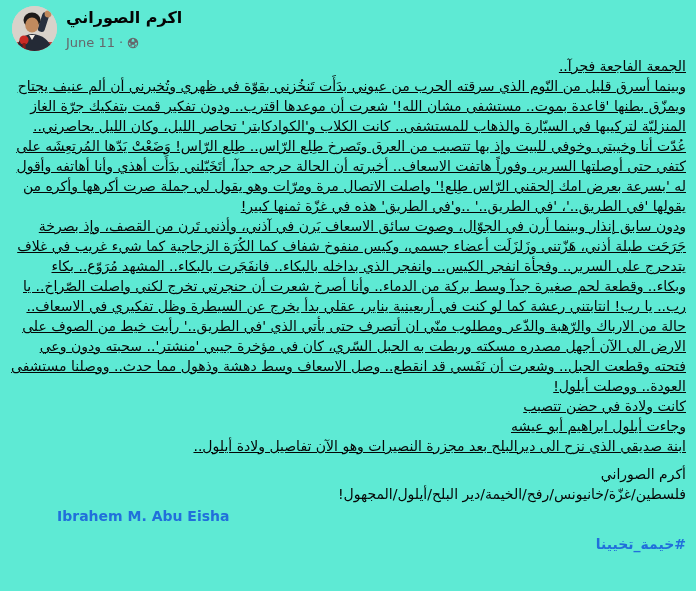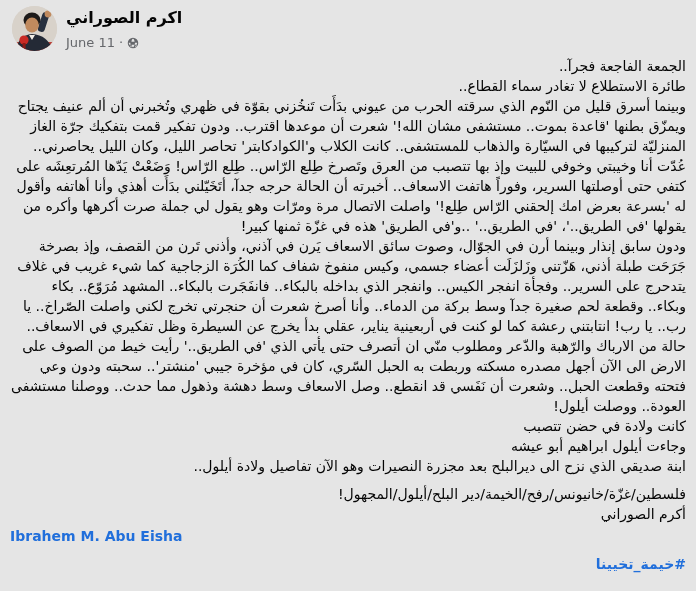--- a/index.html
+++ b/index.html
@@ -1,20 +1,20 @@
 <!DOCTYPE html>
 <html lang="en"><head>
 <meta charset="utf-8">
 <style>
   html,body{margin:0;padding:0;}
   body{
     width:696px;height:591px;overflow:hidden;background:#ffffff;
     font-family:"DejaVu Sans", sans-serif;color:#050505;
   }
-  .post{width:696px;height:591px;background:#e5e5e5;position:relative;}
+  .post{width:696px;height:591px;background:#5eead4;position:relative;}
   
   .header{display:flex;align-items:flex-start;padding:6px 12px 2px 12px;height:50px;box-sizing:border-box;}
   .avatar{
     width:45px;height:45px;border-radius:50%;overflow:hidden;flex:0 0 45px;
     background:#d8d2ca;cursor:pointer;
   }
   .avatar svg{display:block;width:45px;height:45px;}
   .meta{margin-left:9px;padding-top:2px;}
   .profile-name{
     font-size:16px;font-weight:bold;color:#050505;line-height:20px;cursor:pointer;
@@ -23,25 +23,25 @@
     display:flex;align-items:center;gap:4px;color:#65676B;font-size:13px;line-height:17px;margin-top:6px;
   }
   .globe{display:inline-flex;align-items:center;}
   .globe svg{width:12px;height:12px;fill:#65676B;}
   
   .content{
     direction:rtl;text-align:right;
     padding:6px 10px 0 10px;
     font-size:14px;line-height:20px;color:#050505;
   }
-  .content .para{margin:0;}
+  .content .para{margin:0;text-decoration:underline;}
   .signature{direction:rtl;text-align:right;padding:8px 10px 0 10px;font-size:14px;line-height:20px;}
   .tagged{
     direction:ltr;text-align:left;padding:2px 10px 0 10px;
-    color:#216FDB;font-weight:600;font-size:14px;line-height:20px;cursor:pointer;
+    color:#216FDB;font-weight:600;font-size:14px;line-height:20px;cursor:pointer;margin-left:47px;
   }
   .hashtag-row{direction:rtl;text-align:right;padding:8px 10px 0 10px;}
   .hashtag{
     color:#216FDB;font-weight:600;font-size:14px;line-height:20px;cursor:pointer;text-decoration:none;
   }
 </style>
 </head>
 <body>
 
 <div class="post">
@@ -77,31 +77,30 @@
             <path d="M10.6 6.4c-.1-1.2-.4-2.3-.9-3.1a5.7 5.7 0 0 1 3 3.1h-2.1zM4.5 7.7c0 .9.1 1.8.3 2.6" fill="none"></path>
             <path d="M10.5 6.4h3M4.5 7.8h7" stroke="none"></path>
           </svg>
         </span>
       </div>
     </div>
   </div>
 
   <div class="content">
       <div class="para">الجمعة الفاجعة فجرآ..</div>
-      <div class="para">طائرة الاستطلاع لا تغادر سماء القطاع..</div>
       <div class="para">وبينما أسرق قليل من النّوم الذي سرقته الحرب من عيوني بدَأَت تَنخُزني بقوّة في ظهري وتُخبرني أن ألم عنيف يجتاح ويمزّق بطنها 'قاعدة بموت.. مستشفى مشان الله!' شعرت أن موعدها اقترب.. ودون تفكير قمت بتفكيك جرّة الغاز المنزليّة لتركيبها في السيّارة والذهاب للمستشفى.. كانت الكلاب و'الكوادكابتر' تحاصر الليل، وكان الليل يحاصرني.. عُدّت أنا وخيبتي وخوفي للبيت وإذ بها تتصبب من العرق وتَصرخ طِلع الرّاس.. طِلع الرّاس! وَضَعْتْ يَدّها المُرتعِشَه على كتفي حتى أوصلتها السرير، وفوراً هاتفت الاسعاف.. أخبرته أن الحالة حرجه جدآ، أتَخَيّلني بدَأَت أهذي وأنا أهاتفه وأقول له 'بسرعة بعرض امك إلحقني الرّاس طِلع!' واصلت الاتصال مرة ومرّات وهو يقول لي جملة صرت أكرهها وأكره من يقولها 'في الطريق..'، 'في الطريق..' ..و'في الطريق' هذه في غزّة ثمنها كبير!</div>
       <div class="para">ودون سابق إنذار وبينما أرن في الجوّال، وصوت سائق الاسعاف يَرن في آذني، وأذني تَرن من القصف، وإذ بصرخة جَرَحَت طبلة أذني، هَزّتني وزَلزَلَت أعضاء جسمي، وكيس منفوخ شفاف كما الكُرَة الزجاجية كما شيء غريب في غلاف يتدحرج على السرير.. وفجأة انفجر الكيس.. وانفجر الذي بداخله بالبكاء.. فانفَجَرت بالبكاء.. المشهد مُرَوّع.. بكاء وبكاء.. وقطعة لحم صغيرة جدآ وسط بركة من الدماء.. وأنا أصرخ شعرت أن حنجرتي تخرج لكني واصلت الصّراخ.. يا رب.. يا رب! انتابتني رعشة كما لو كنت في أربعينية يناير، عقلي بدأ يخرج عن السيطرة وظل تفكيري في الاسعاف.. حالة من الارباك والرّهبة والذّعر ومطلوب منّي ان أتصرف حتى يأتي الذي 'في الطريق..' رأيت خيط من الصوف على الارض الى الآن أجهل مصدره مسكته وربطت به الحبل السّري، كان في مؤخرة جيبي 'منشتر'.. سحبته ودون وعي فتحته وقطعت الحبل.. وشعرت أن نَفَسي قد انقطع.. وصل الاسعاف وسط دهشة وذهول مما حدث.. ووصلنا مستشفى العودة.. ووصلت أيلول!</div>
       <div class="para">كانت ولادة في حضن تتصبب</div>
       <div class="para">وجاءت أيلول ابراهيم أبو عيشه</div>
       <div class="para">ابنة صديقي الذي نزح الى ديرالبلح بعد مجزرة النصيرات وهو الآن تفاصيل ولادة أيلول..</div>
     </div>
 
   <div class="signature">
+      <div class="para">أكرم الصوراني</div>
       <div class="para">فلسطين/غزّة/خانيونس/رفح/الخيمة/دير البلح/أيلول/المجهول!</div>
-      <div class="para">أكرم الصوراني</div>
     </div>
 
   <div class="tagged">Ibrahem M. Abu Eisha</div>
 
   <div class="hashtag-row">
     <span class="hashtag">#خيمة_تخيينا</span>
   </div>
 
 </div>
 

